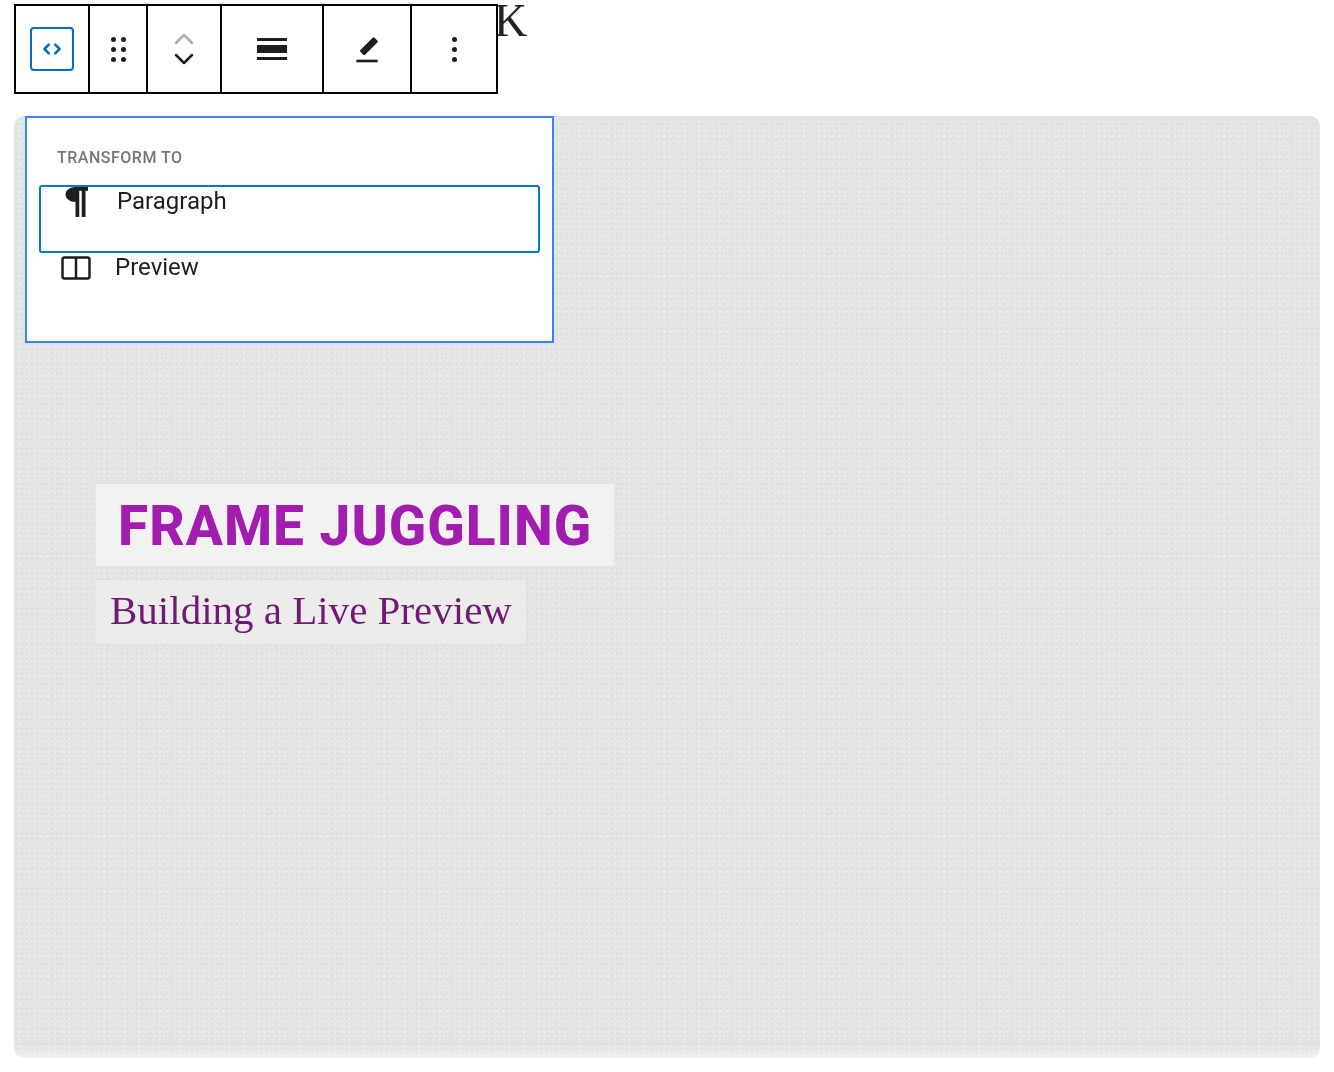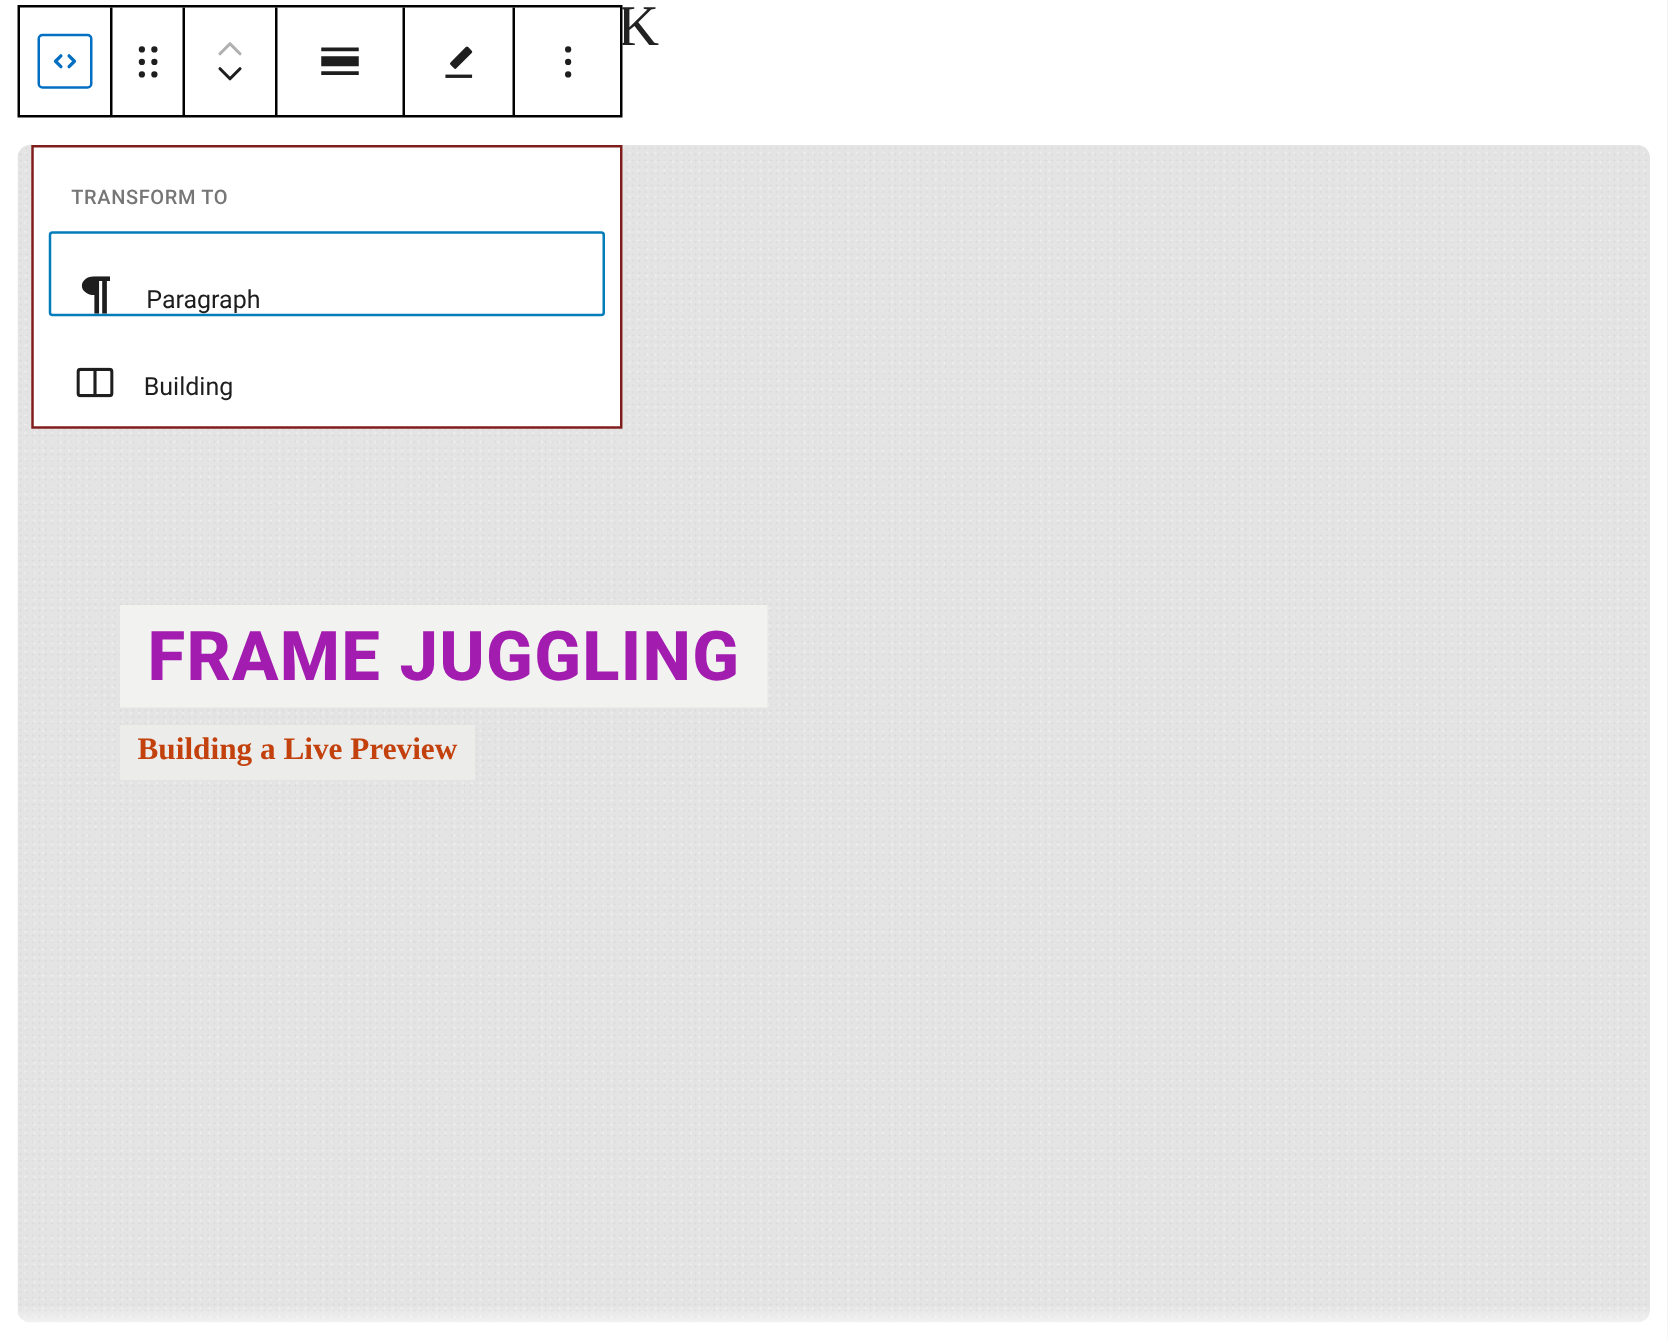--- a/index.html
+++ b/index.html
@@ -76,42 +76,42 @@
 .dots-vert {
   display:flex; flex-direction:column; gap:5px; align-items:center;
 }
 .dots-vert span { width:5px;height:5px;background:#1e1e1e;border-radius:50%; }
 
 
 .popover {
   position: absolute;
   top: 116px;
   left: 25px;
-  width: 473px;
+  width: 529px;
   background: #fff;
-  border: 2px solid #7f1d1d;
+  border: 2px solid #3b82f6;
   z-index: 4;
   padding: 16px 0 20px 0;
 }
 .popover-title {
   font-size: 16px;
   letter-spacing: 0.5px;
   color: #767676;
   text-transform: uppercase;
   padding: 14px 30px 18px 30px;
   font-weight: 500;
 }
 .menu-item {
   display:flex;
-  align-items:flex-end;
+  align-items:flex-start;
   gap:24px;
   height:68px;
   padding:0 22px;
   margin:0 12px;
-  font-size:20px;
+  font-size:24px;
   color:#1e1e1e;
   cursor:pointer;
 }
 .menu-item.selected {
   border:2px solid #037cba;
   border-radius:3px;
 }
 .menu-icon {
   width:30px; height:30px;
   display:flex; align-items:center; justify-content:center;
@@ -138,24 +138,23 @@
   font-size:55px;
   font-weight:800;
   letter-spacing:1px;
   color:#a21caf;
 }
 .slide-sub {
   position:absolute;
   top:464px; left:82px;
   background:#ececea;
   padding:6px 14px 10px 14px;
-  font-size:25px;
-  color:#c2410c;
+  font-size:41px;
+  color:#701a75;
   font-family: Georgia, "Times New Roman", serif;
-  font-weight: bold;
 }
 .canvas-bottom-fade {
   position:absolute;
   left:-14px; right:-14px; bottom:-14px; height:28px;
   background:linear-gradient(to bottom, rgba(255,255,255,0), #fff);
 }
 </style>
 </head>
 <body>
 
@@ -230,16 +229,16 @@
     <span>Paragraph</span>
   </div>
 
   <div class="menu-item">
     <span class="menu-icon">
       <svg width="30" height="24" viewBox="0 0 30 24" fill="none" stroke="#1e1e1e" stroke-width="2.5">
         <rect x="1.5" y="1.5" width="27" height="21" rx="2"></rect>
         <line x1="15" y1="1.5" x2="15" y2="22.5"></line>
       </svg>
     </span>
-    <span>Building</span>
+    <span>Preview</span>
   </div>
 
 </div>
 
 </body></html>

